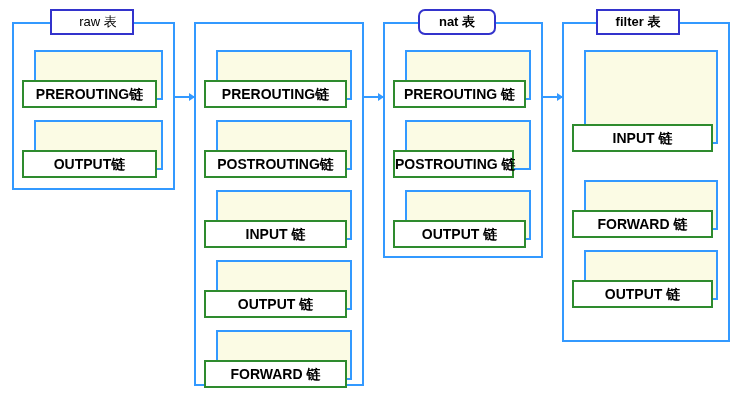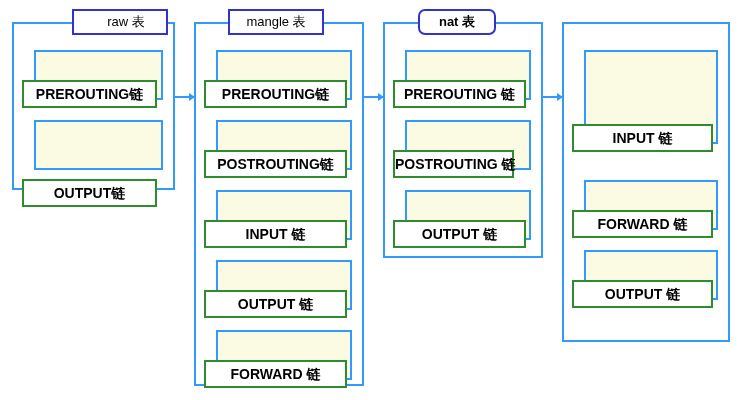--- a/index.html
+++ b/index.html
@@ -112,33 +112,32 @@
     border-top: 4px solid transparent;
     border-bottom: 4px solid transparent;
     border-left: 6px solid #3399FF;
   }
 </style>
 </head>
 <body>
 
 <div id="diagram">
     <div class="table-box" style="left: 12px; top: 22px; width: 163px; height: 168px;"></div>
-    <div class="table-title" style="left: 72px; top: 9px; width: 96px; padding-left: 12px;">raw 表</div>
+    <div class="table-title" style="left: 50px; top: 9px; width: 84px; padding-left: 12px;">raw 表</div>
     <div class="chain" style="left: 22px; top: 50px; width: 141px; height: 58px;">
       <div class="chain-body" style="height: 50px;"></div>
       <div class="dots" style="left: 22px; top: 12px;">······</div>
       <div class="chain-label" style="top: 30px; width: 135px;">PREROUTING链</div>
     </div>
     <div class="chain" style="left: 22px; top: 120px; width: 141px; height: 58px;">
       <div class="chain-body" style="height: 50px;"></div>
       <div class="dots" style="left: 22px; top: 12px;">······</div>
-      <div class="chain-label" style="top: 30px; width: 135px; margin-top: 29px;">OUTPUT链</div>
+      <div class="chain-label" style="top: 30px; width: 135px;">OUTPUT链</div>
     </div>
     <div class="table-box" style="left: 194px; top: 22px; width: 170px; height: 364px;"></div>
-    <div class="table-title" style="left: 228px; top: 9px; width: 96px;">mangle 表</div>
     <div class="chain" style="left: 204px; top: 50px; width: 148px; height: 58px;">
       <div class="chain-body" style="height: 50px;"></div>
       <div class="dots" style="left: 22px; top: 12px;">······</div>
       <div class="chain-label" style="top: 30px; width: 143px;">PREROUTING链</div>
     </div>
     <div class="chain" style="left: 204px; top: 120px; width: 148px; height: 76px;">
       <div class="chain-body" style="height: 50px;"></div>
       <div class="dots" style="left: 22px; top: 12px;">······</div>
       <div class="chain-label" style="top: 30px; width: 143px;">POSTROUTING链</div>
     </div>
@@ -168,20 +167,21 @@
       <div class="chain-body" style="height: 50px;"></div>
       <div class="dots" style="left: 22px; top: 12px;">······</div>
       <div class="chain-label" style="top: 30px; width: 121px;">POSTROUTING 链</div>
     </div>
     <div class="chain" style="left: 393px; top: 190px; width: 138px; height: 58px;">
       <div class="chain-body" style="height: 50px;"></div>
       <div class="dots" style="left: 22px; top: 12px;">······</div>
       <div class="chain-label" style="top: 30px; width: 133px;">OUTPUT 链</div>
     </div>
     <div class="table-box" style="left: 562px; top: 22px; width: 168px; height: 320px;"></div>
+    <div class="table-title bold" style="left: 596px; top: 9px; width: 84px;">filter 表</div>
     <div class="chain" style="left: 572px; top: 50px; width: 146px; height: 102px;">
       <div class="chain-body" style="height: 94px;"></div>
       <div class="rules" style="left: 22px;">
         <div>第1条规则</div>
         <div>第2条规则</div>
         <div>第3条规则</div>
       </div>
       <div class="dots" style="left: 22px; top: 55px;">······</div>
       <div class="chain-label" style="top: 74px; width: 141px;">INPUT 链</div>
     </div>

